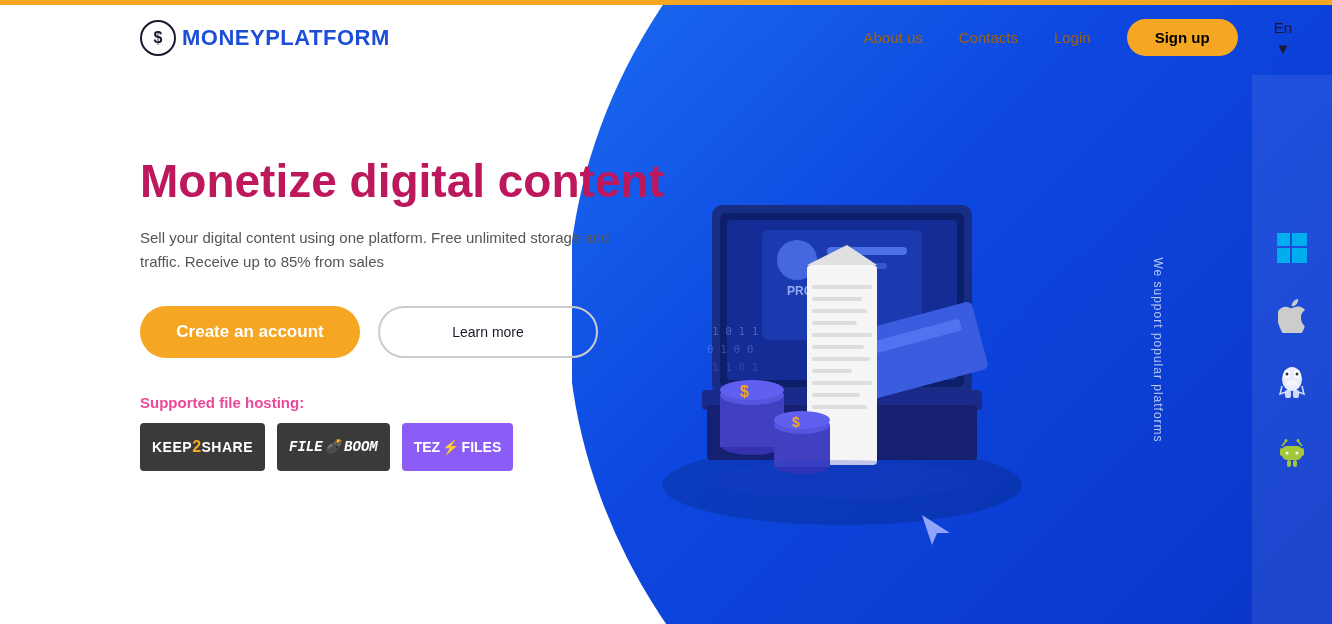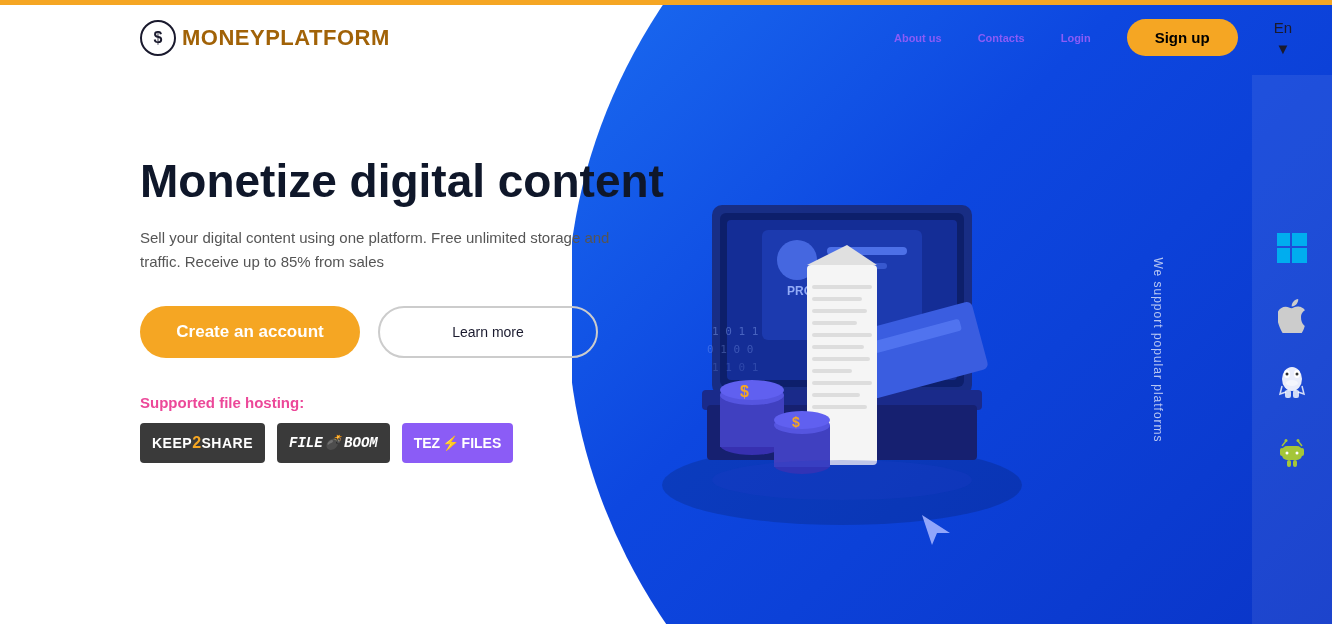--- a/index.html
+++ b/index.html
@@ -18,29 +18,29 @@
       background: transparent;
     }
     .logo-icon {
       width: 36px; height: 36px;
       border: 2.5px solid #1a1a2e;
       border-radius: 50%;
       display: flex; align-items: center; justify-content: center;
       font-size: 16px; font-weight: bold; color: #1a1a2e;
     }
     .logo-text {
-      font-size: 22px; font-weight: 800; color: #a16207; letter-spacing: 0.5px;
+      font-size: 22px; font-weight: 800; color: #1d4ed8; letter-spacing: 0.5px;
     }
     .nav {
       display: flex;
       align-items: center;
       gap: 36px;
     }
     .nav-link {
-      color: #8b5cf6; font-size: 11px; text-decoration: none; font-weight: 700;
+      color: #a16207; font-size: 15px; text-decoration: none; font-weight: 400;
     }
     .btn-signup {
       background: #f5a623; color: #000000; border: none; border-radius: 25px;
       padding: 10px 28px; font-size: 15px; font-weight: 600; cursor: pointer;
     }
     .lang-selector {
       color: #1a1a2e; font-size: 15px; cursor: pointer; display: flex; align-items: center; gap: 4px; flex-direction: column;
     }
     .bg-blue-inner {
       position: absolute;
@@ -56,21 +56,21 @@
       position: absolute;
       top: 75px; left: 0; right: 0; bottom: 0;
       z-index: 5;
     }
     .hero-text {
       position: absolute;
       left: 140px; top: 80px;
       max-width: 560px;
     }
     .hero-title {
-      font-size: 46px; font-weight: 700; color: #0f172a; line-height: 1.15; margin-bottom: 18px;
+      font-size: 46px; font-weight: 700; color: #be185d; line-height: 1.15; margin-bottom: 18px;
     }
     .hero-subtitle {
       font-size: 15px; color: #555; line-height: 1.6; margin-bottom: 32px; max-width: 480px;
     }
     .btn-row {
       display: flex; gap: 18px; margin-bottom: 36px;
     }
     .btn-primary {
       background: #f5a623; color: #fff; border: none; border-radius: 30px;
       padding: 16px 36px; font-size: 17px; font-weight: 600; cursor: pointer; min-width: 220px;
@@ -80,21 +80,21 @@
       padding: 16px 36px; font-size: 14px; font-weight: 500; cursor: pointer; min-width: 220px;
     }
 
     .hosting-label {
       font-size: 15px; font-weight: 700; color: #ec4899; margin-bottom: 12px;
     }
     .hosting-logos {
       display: flex; gap: 12px; align-items: center;
     }
     .hosting-badge {
-      height: 40px; border-radius: 4px; display: flex; align-items: center; justify-content: center;
+      height: 48px; border-radius: 4px; display: flex; align-items: center; justify-content: center;
       padding: 0 12px; font-size: 14px; font-weight: 700;
     }
     .badge-keep2share {
       background: #3a3a3a; color: #fff; letter-spacing: 0.5px;
     }
     .badge-fileboom {
       background: #3a3a3a; color: #fff;
     }
     .badge-tezfiles {
       background: #8b5cf6; color: #fff;

